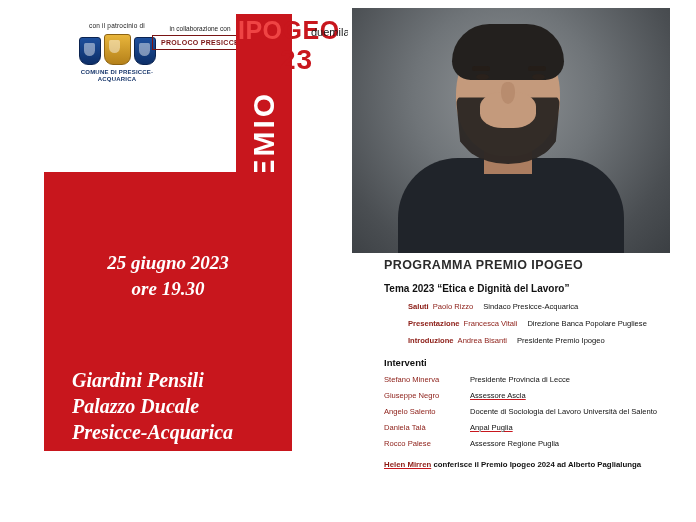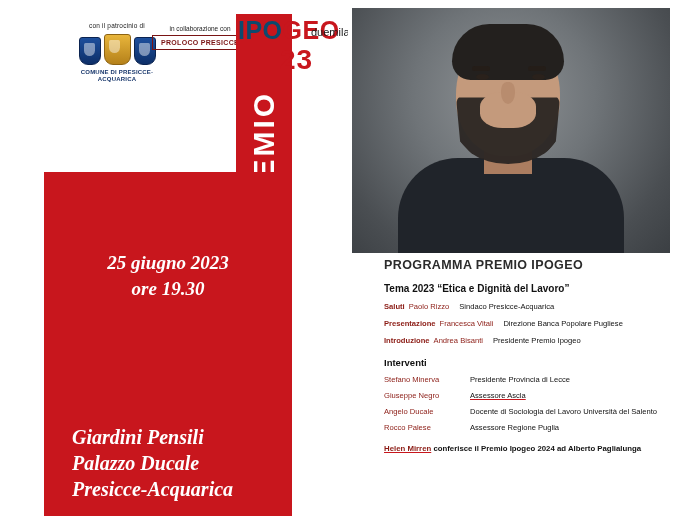--- a/index.html
+++ b/index.html
@@ -131,21 +131,21 @@
     top: 18px;
     width: 140px;
   }
   .ipo-geo {
     font-size: 25px;
     font-weight: bold;
     letter-spacing: .5px;
     line-height: 1;
     margin-left: 2px;
   }
-  .ipo { color: #0c4a6e; text-align: center; }
+  .ipo { color: #ef4444; text-align: center; }
   .geo { color: #c8161d; }
   .duemila {
     position: absolute;
     left: 75px;
     top: 8px;
     font-size: 11px;
     color: #1a1a1a;
   }
   .year23 {
     position: absolute;
@@ -156,40 +156,40 @@
     color: #c8161d;
     letter-spacing: 1px;
   }
 
   
   .red-block {
     position: absolute;
     left: 44px;
     top: 172px;
     width: 248px;
-    height: 344px;
+    height: 279px;
     background: #c8161d;
   }
   .date-line {
     position: absolute;
     left: 0;
     top: 78px;
     width: 100%;
     text-align: center;
     color: #ffffff;
     font-family: "Liberation Serif", serif;
     font-style: italic;
     font-weight: bold;
     font-size: 19px;
     line-height: 1.35;
   }
   .venue {
     position: absolute;
     left: 28px;
-    bottom: 14px;
+    bottom: 6px;
     color: #ffffff;
     font-family: "Liberation Serif", serif;
     font-style: italic;
     font-weight: bold;
     font-size: 20px;
     line-height: 1.3;
   }
 
   
   .right-panel {
@@ -319,20 +319,21 @@
     font-size: 7.6px;
     color: #111;
     display: flex;
     align-items: baseline;
   }
   .prog-row .lab {
     font-weight: bold;
     color: #8b1b14;
     margin-right: 4px;
     white-space: nowrap;
+    margin-left: 24px;
   }
   .prog-row .nm {
     color: #8b1b14;
     margin-right: 10px;
     white-space: nowrap;
   }
   .prog-row .role {
     color: #111;
   }
   .underline-red {
@@ -459,22 +460,26 @@
 
       <div class="speaker-row">
         <span class="sp-name">Stefano Minerva</span>
         <span class="sp-role">Presidente Provincia di Lecce</span>
       </div>
       <div class="speaker-row">
         <span class="sp-name">Giuseppe Negro</span>
         <span class="sp-role underline-red">Assessore Ascla</span>
       </div>
       <div class="speaker-row">
-        <span class="sp-name">Angelo Ducale</span>
+        <span class="sp-name">Angelo Salento</span>
         <span class="sp-role">Docente di Sociologia del Lavoro Università del Salento</span>
+      </div>
+      <div class="speaker-row">
+        <span class="sp-name">Daniela Talà</span>
+        <span class="sp-role underline-red">Anpal Puglia</span>
       </div>
       <div class="speaker-row">
         <span class="sp-name">Rocco Palese</span>
         <span class="sp-role">Assessore Regione Puglia</span>
       </div>
 
       <div class="closing">
         <span class="underline-red">Helen Mirren</span>
         <span class="blk">conferisce il Premio Ipogeo 2024 ad Alberto Paglialunga</span>
       </div>

